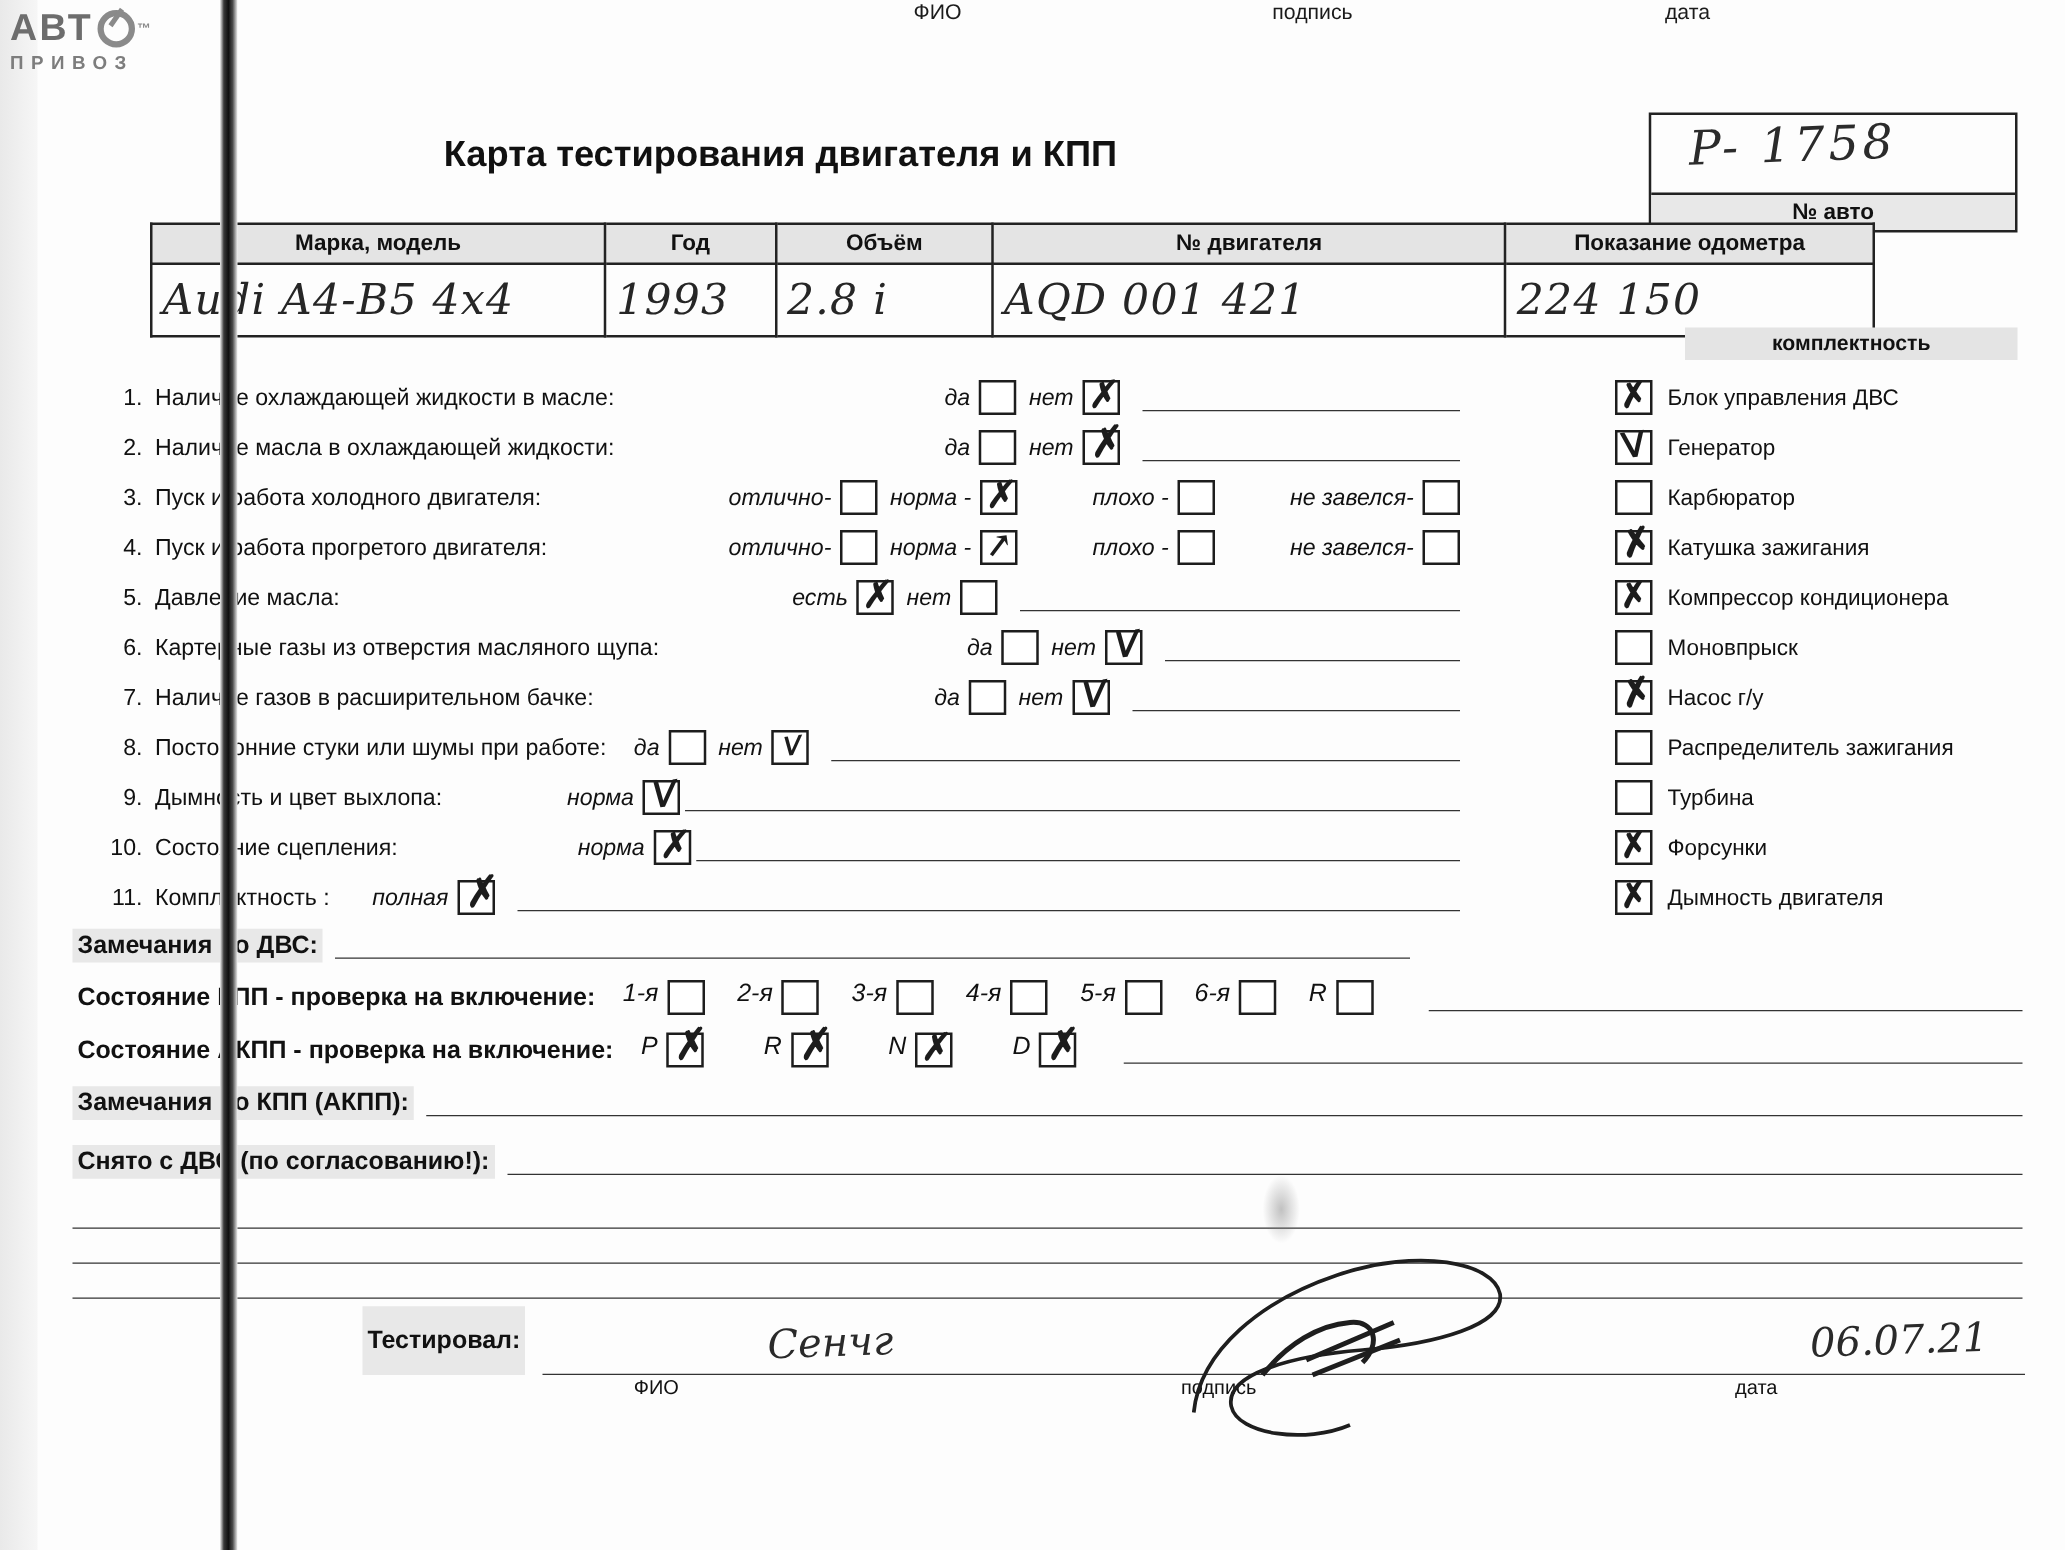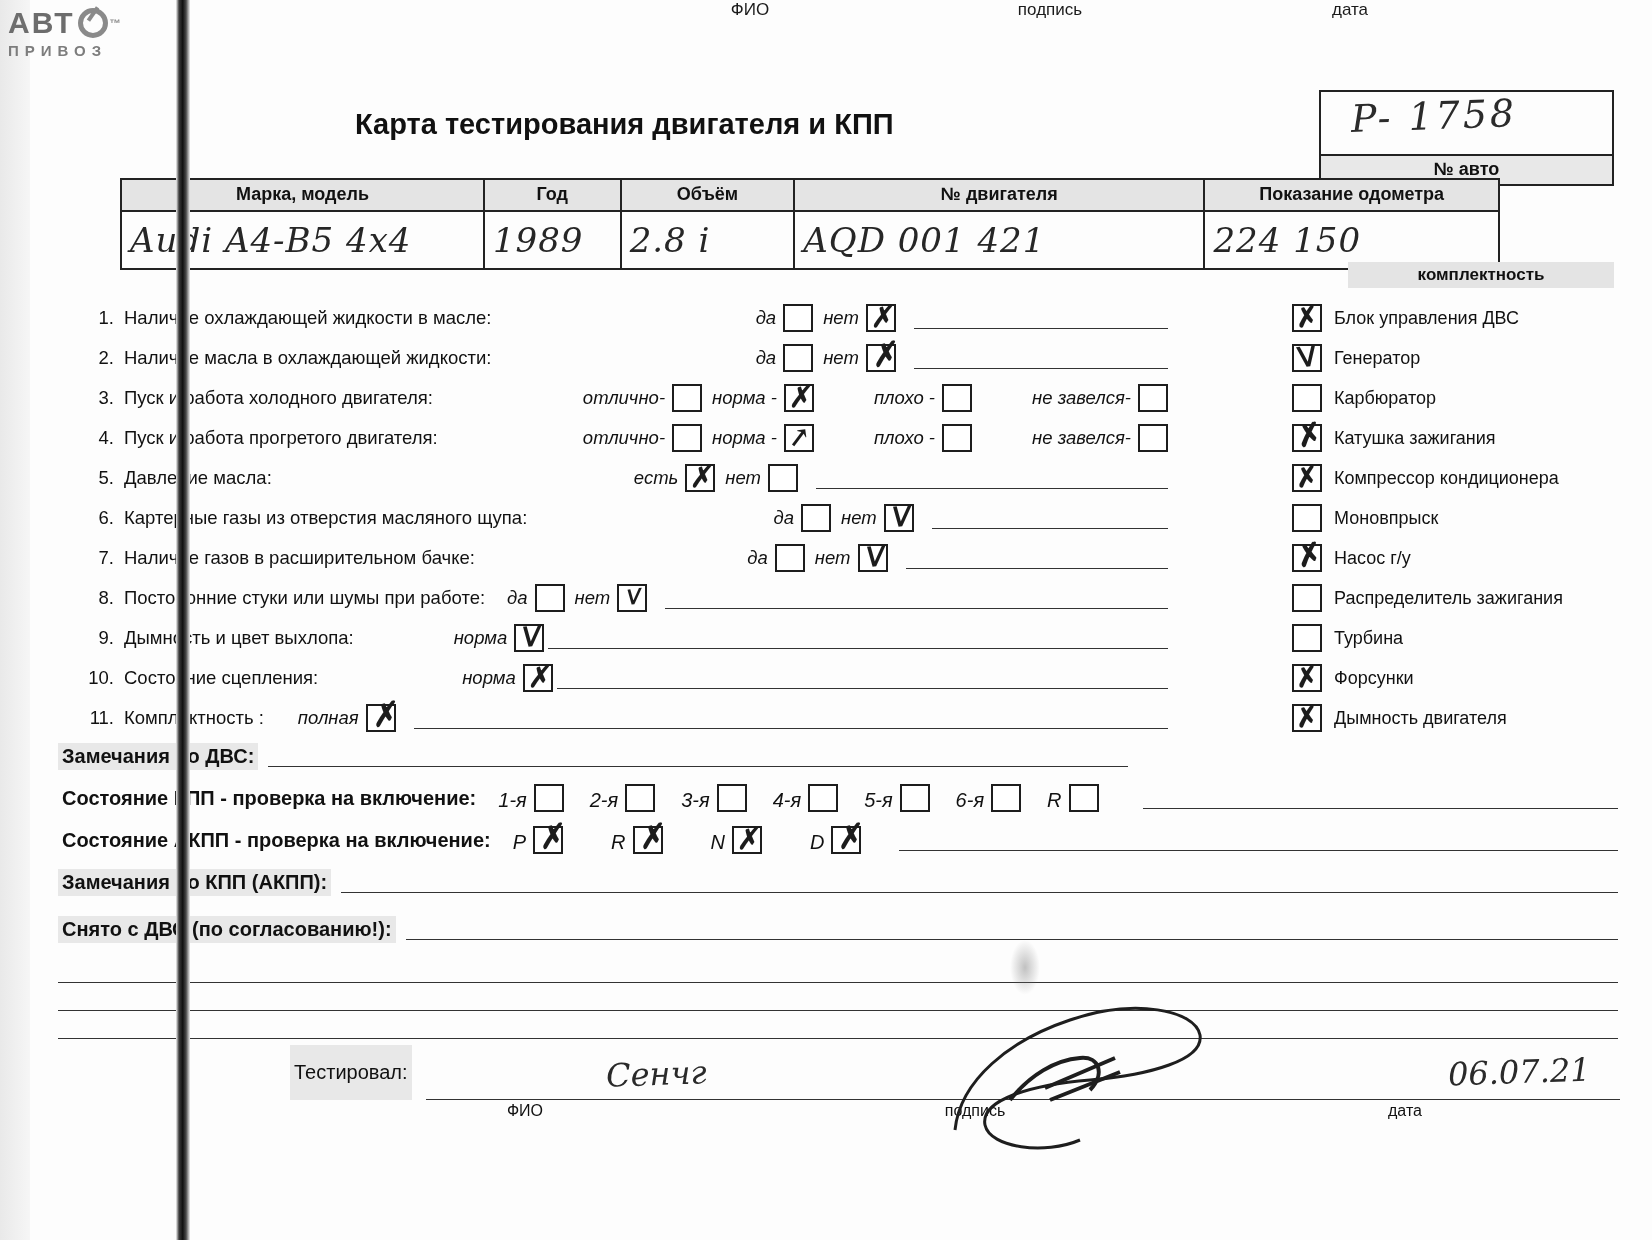--- a/index.html
+++ b/index.html
@@ -281,39 +281,39 @@
     background: #e8e8e8;
     padding: 2px 4px;
   }
   .rlabel.plain { background: transparent; }
   .gearbox {
     display: flex;
     align-items: center;
     margin-left: 18px;
     font-style: italic;
   }
-  .gearbox .g { display: flex; align-items: flex-end; margin-right: 26px; font-style: italic; }
+  .gearbox .g { display: flex; align-items: flex-start; margin-right: 26px; font-style: italic; }
   .gearbox .g .gl { margin-right: 7px; }
 
   .blank-line {
     border-bottom: 1.5px solid #333;
     height: 1px;
     margin: 26px 0 0 0;
   }
 
   
   .sig-area {
     position: absolute;
     left: 290px;
     top: 1045px;
     width: 1330px;
     font-size: 20px;
   }
   .sig-row { display: flex; align-items: flex-end; }
-  .sig-label { font-weight: normal; background: #e8e8e8; padding: 16px 4px; }
+  .sig-label { font-weight: bold; background: #e8e8e8; padding: 16px 4px; }
   .sig-line {
     border-bottom: 1.5px solid #333;
     height: 34px;
     position: relative;
   }
   .sig-legend {
     display: flex;
     font-size: 16px;
     margin-top: 2px;
   }
@@ -392,21 +392,21 @@
     <tbody>
         <tr>
       <th>Марка, модель</th>
       <th>Год</th>
       <th>Объём</th>
       <th>№ двигателя</th>
       <th>Показание одометра</th>
     </tr>
     <tr>
       <td><span class="hand hand-lg">Audi A4-B5 4x4</span></td>
-      <td><span class="hand hand-lg">1989</span></td>
+      <td><span class="hand hand-lg">1993</span></td>
       <td><span class="hand hand-lg">2.8 i</span></td>
       <td><span class="hand hand-lg">AQD  001 421</span></td>
       <td><span class="hand hand-lg">224 150</span></td>
     </tr>
   </tbody>
     </table>
 
   <div class="kit-head">комплектность</div>
   <div class="kit-list">
     <div class="kit-item">

